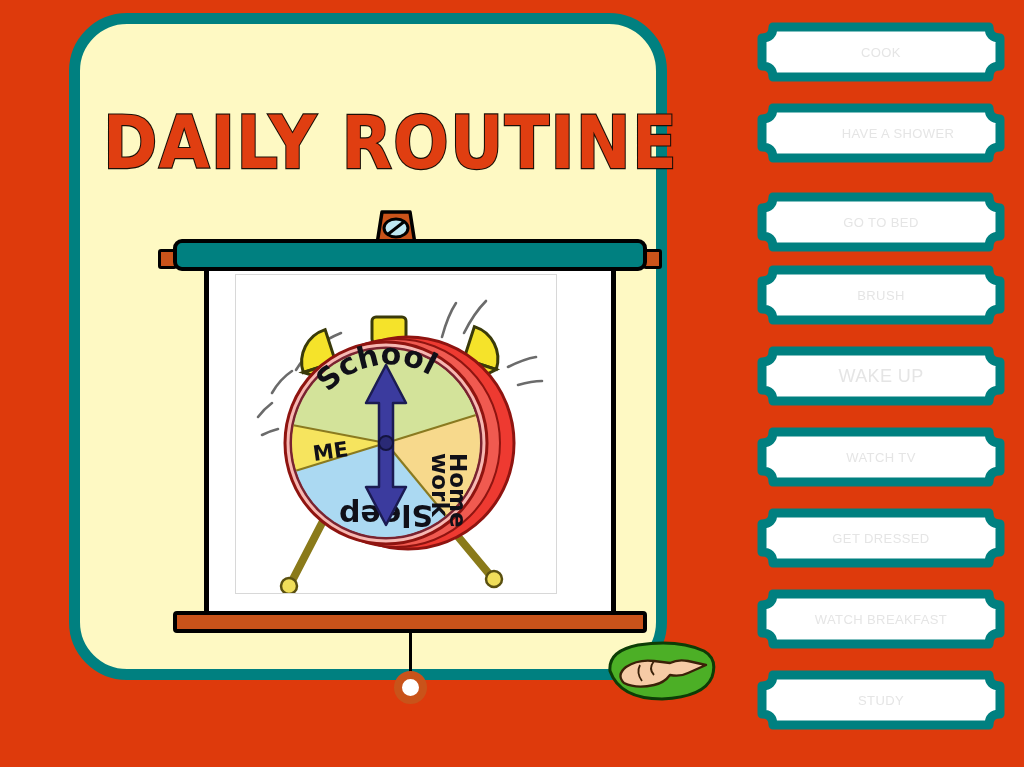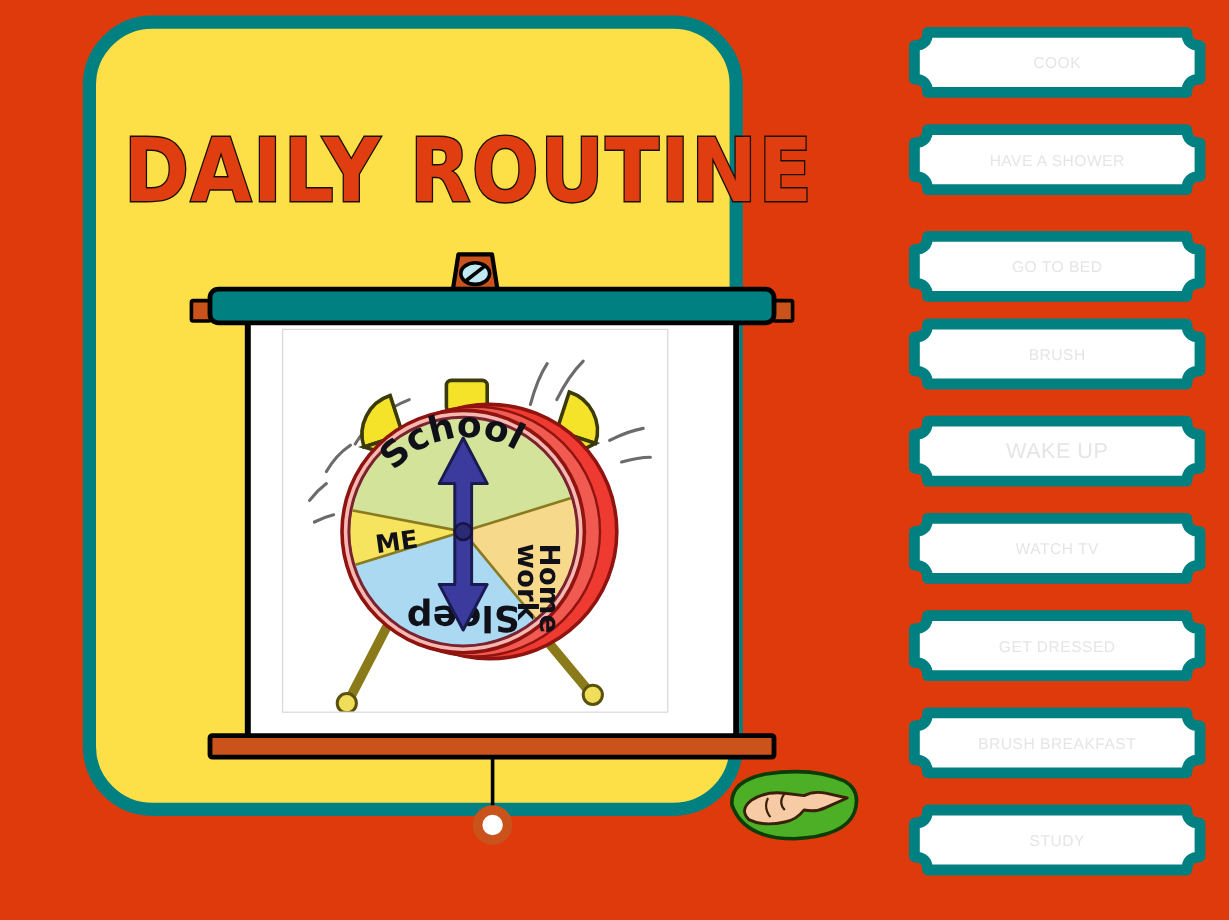--- a/index.html
+++ b/index.html
@@ -19,23 +19,23 @@
     width: 1024px;
     height: 767px;
     background: #DE3A0C;
   }
 
   
   #card {
     position: absolute;
     left: 69px;
     top: 13px;
-    width: 550px;
+    width: 598px;
     height: 667px;
-    background: #fde047;
+    background: #fef9c3;
     border: 11px solid #008080;
     border-radius: 58px;
     box-sizing: border-box;
   }
 
   
   #title {
     position: absolute;
     left: 0;
     top: 88px;
@@ -339,21 +339,21 @@
       <div class="label-card" style="top: 21px;">
         <svg viewBox="0 0 248 62" xmlns="http://www.w3.org/2000/svg">
           <path d="M 16 6 L 232 6 Q 232 17 243 17 L 243 45 Q 232 45 232 56 L 16 56 Q 16 45 5 45 L 5 17 Q 16 17 16 6 Z" fill="#FFFFFF" stroke="#008080" stroke-width="9" stroke-linejoin="round"></path>
         </svg>
         <div class="label-text" style="font-size: 13px;">COOK</div>
       </div>
       <div class="label-card" style="top: 102px;">
         <svg viewBox="0 0 248 62" xmlns="http://www.w3.org/2000/svg">
           <path d="M 16 6 L 232 6 Q 232 17 243 17 L 243 45 Q 232 45 232 56 L 16 56 Q 16 45 5 45 L 5 17 Q 16 17 16 6 Z" fill="#FFFFFF" stroke="#008080" stroke-width="9" stroke-linejoin="round"></path>
         </svg>
-        <div class="label-text" style="font-size: 13px;">HAVE A SHOWER</div>
+        <div class="label-text" style="font-size: 13px; margin-left: 17px;">HAVE A SHOWER</div>
       </div>
       <div class="label-card" style="top: 191px;">
         <svg viewBox="0 0 248 62" xmlns="http://www.w3.org/2000/svg">
           <path d="M 16 6 L 232 6 Q 232 17 243 17 L 243 45 Q 232 45 232 56 L 16 56 Q 16 45 5 45 L 5 17 Q 16 17 16 6 Z" fill="#FFFFFF" stroke="#008080" stroke-width="9" stroke-linejoin="round"></path>
         </svg>
         <div class="label-text" style="font-size: 13px;">GO TO BED</div>
       </div>
       <div class="label-card" style="top: 264px;">
         <svg viewBox="0 0 248 62" xmlns="http://www.w3.org/2000/svg">
           <path d="M 16 6 L 232 6 Q 232 17 243 17 L 243 45 Q 232 45 232 56 L 16 56 Q 16 45 5 45 L 5 17 Q 16 17 16 6 Z" fill="#FFFFFF" stroke="#008080" stroke-width="9" stroke-linejoin="round"></path>
@@ -375,21 +375,21 @@
       <div class="label-card" style="top: 507px;">
         <svg viewBox="0 0 248 62" xmlns="http://www.w3.org/2000/svg">
           <path d="M 16 6 L 232 6 Q 232 17 243 17 L 243 45 Q 232 45 232 56 L 16 56 Q 16 45 5 45 L 5 17 Q 16 17 16 6 Z" fill="#FFFFFF" stroke="#008080" stroke-width="9" stroke-linejoin="round"></path>
         </svg>
         <div class="label-text" style="font-size: 13px;">GET DRESSED</div>
       </div>
       <div class="label-card" style="top: 588px;">
         <svg viewBox="0 0 248 62" xmlns="http://www.w3.org/2000/svg">
           <path d="M 16 6 L 232 6 Q 232 17 243 17 L 243 45 Q 232 45 232 56 L 16 56 Q 16 45 5 45 L 5 17 Q 16 17 16 6 Z" fill="#FFFFFF" stroke="#008080" stroke-width="9" stroke-linejoin="round"></path>
         </svg>
-        <div class="label-text" style="font-size: 13px;">BRUSH BREAKFAST</div>
+        <div class="label-text" style="font-size: 13px;">WATCH BREAKFAST</div>
       </div>
       <div class="label-card" style="top: 669px;">
         <svg viewBox="0 0 248 62" xmlns="http://www.w3.org/2000/svg">
           <path d="M 16 6 L 232 6 Q 232 17 243 17 L 243 45 Q 232 45 232 56 L 16 56 Q 16 45 5 45 L 5 17 Q 16 17 16 6 Z" fill="#FFFFFF" stroke="#008080" stroke-width="9" stroke-linejoin="round"></path>
         </svg>
         <div class="label-text" style="font-size: 13px;">STUDY</div>
       </div>
     </div>
 
 </div>

